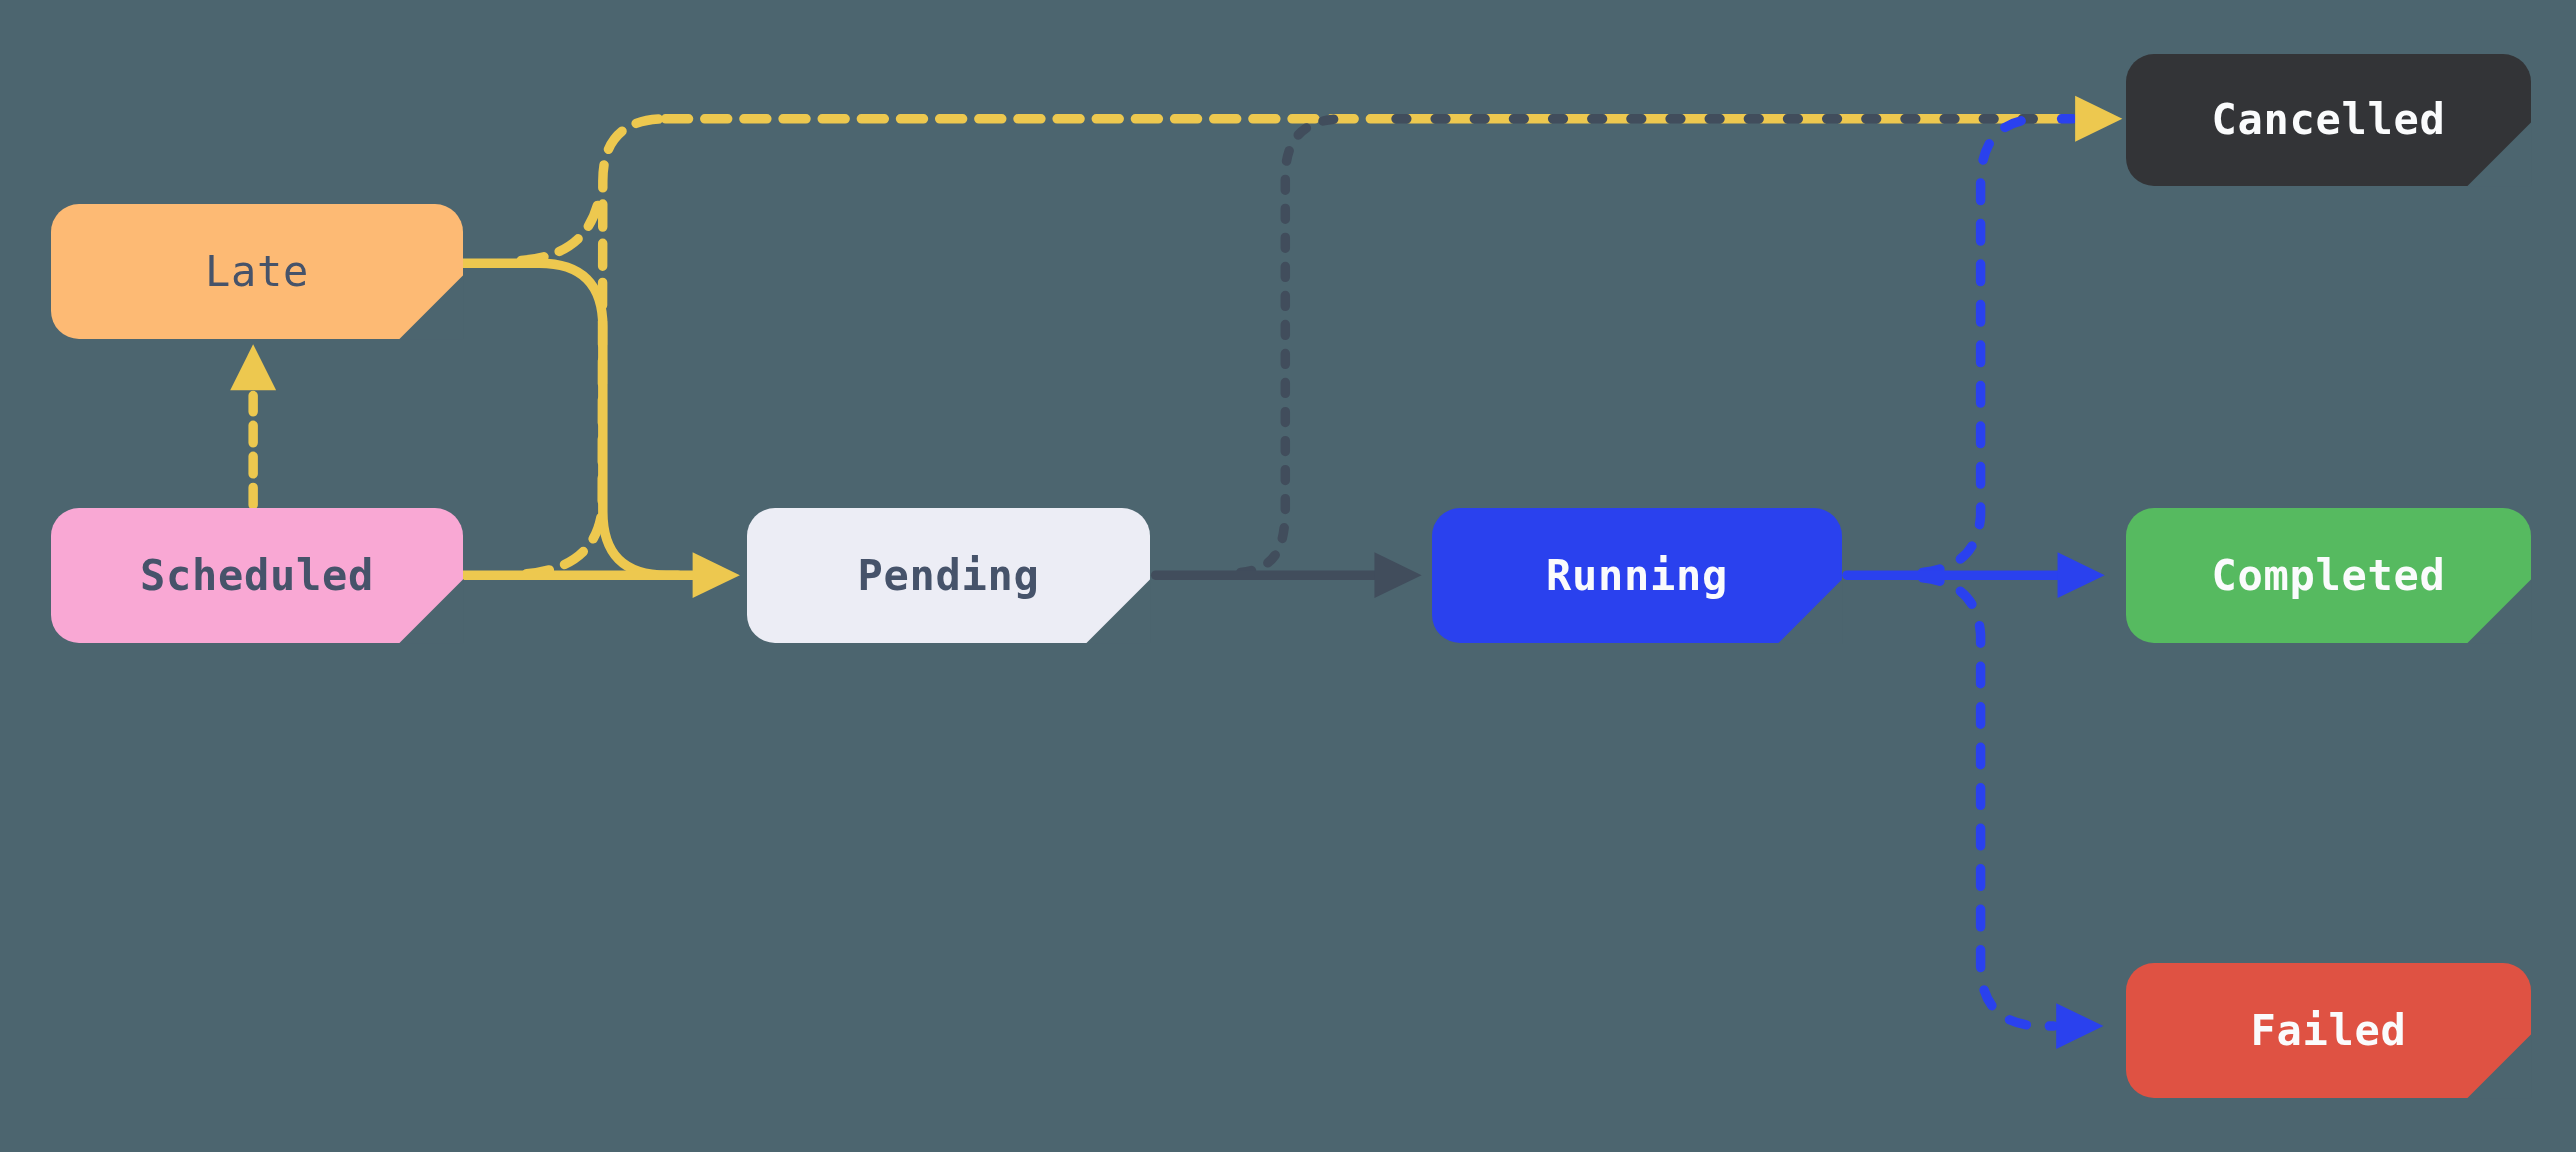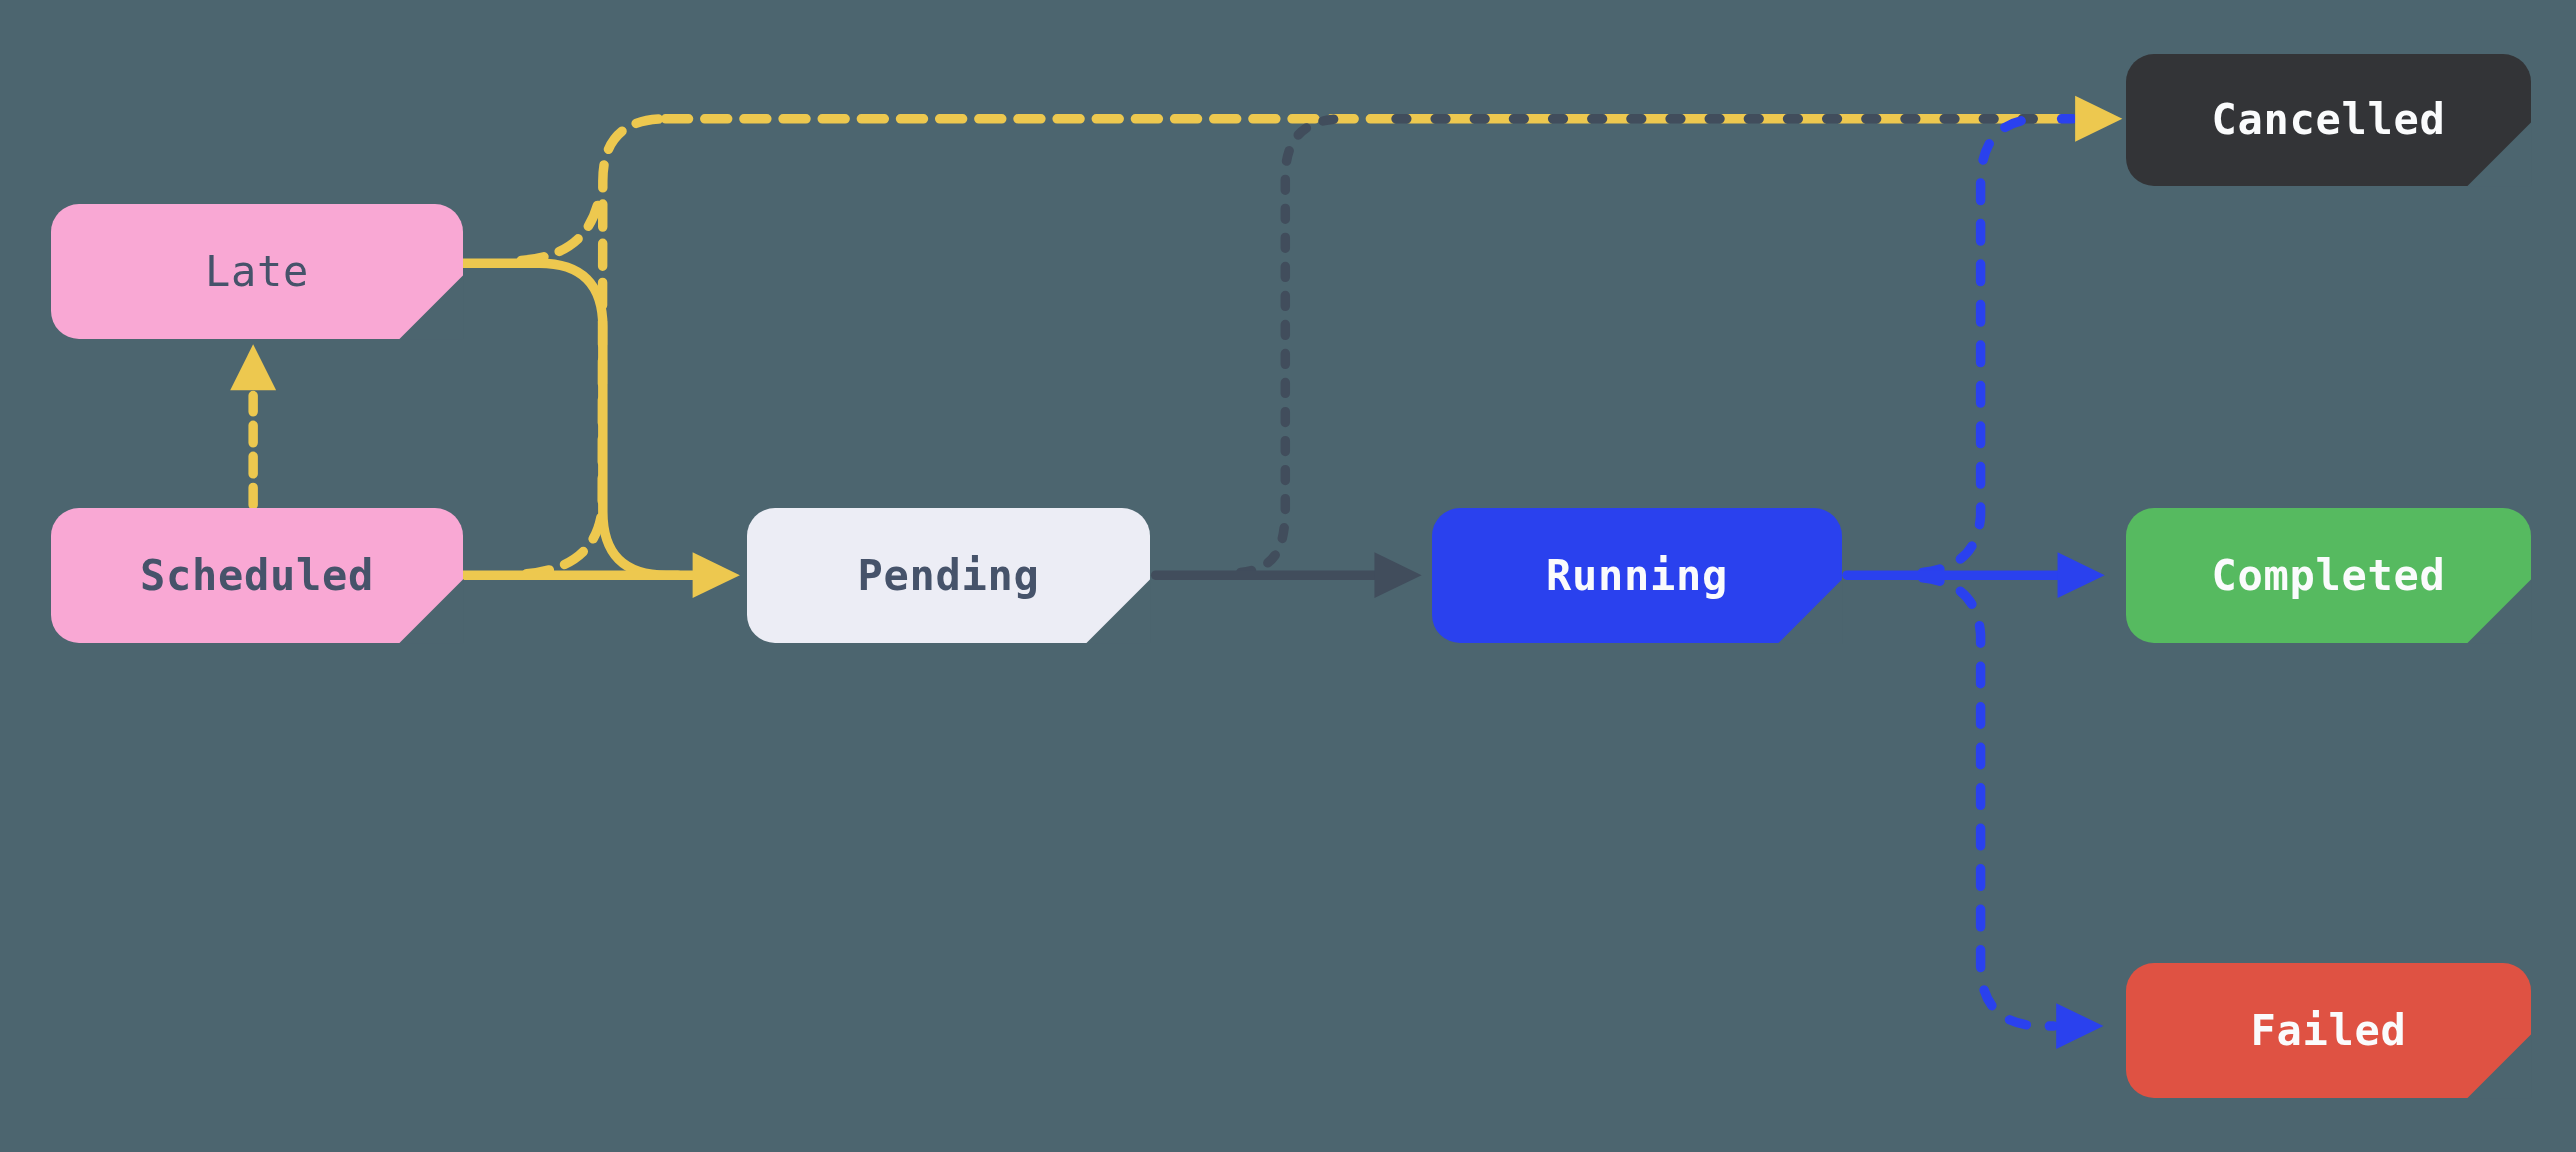--- a/index.html
+++ b/index.html
@@ -53,21 +53,21 @@
     <path class="b" d="M 2736 852 L 3048 852" style="stroke: rgb(42, 65, 238);"></path>
 
     <polygon points="341,578 409,578 375,510" style="fill: rgb(237, 200, 79);"></polygon>
     <polygon points="1026,818 1026,886 1096,852" style="fill: rgb(237, 200, 79);"></polygon>
     <polygon points="3074,142 3074,210 3144,176" style="fill: rgb(237, 200, 79);"></polygon>
     <polygon points="2036,818 2036,886 2106,852" style="fill: rgb(65, 77, 92);"></polygon>
     <polygon points="3048,818 3048,886 3118,852" style="fill: rgb(42, 65, 238);"></polygon>
     <polygon points="3046,1486 3046,1554 3116,1520" style="fill: rgb(42, 65, 238);"></polygon>
   </svg>
 
-  <div class="node regular n-late" style="background: #f9a8d4; color: rgb(70, 83, 106);">
+  <div class="node regular n-late" style="background: #fdba74; color: rgb(70, 83, 106);">
     <div class="label">Late</div>
   </div>
 
   <div class="node n-scheduled" style="background: #f9a8d4; color: rgb(70, 83, 106);">
     <div class="label">Scheduled</div>
   </div>
 
   <div class="node n-pending" style="background: rgb(236, 237, 245); color: rgb(70, 83, 106);">
     <div class="label">Pending</div>
   </div>

